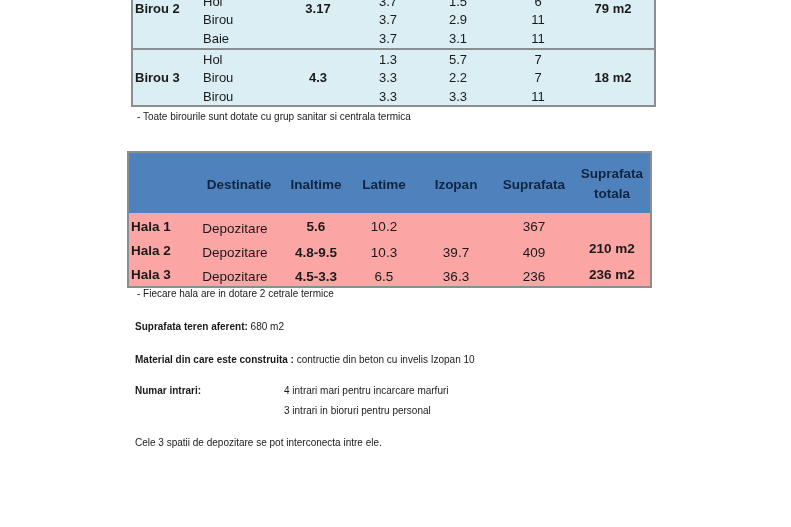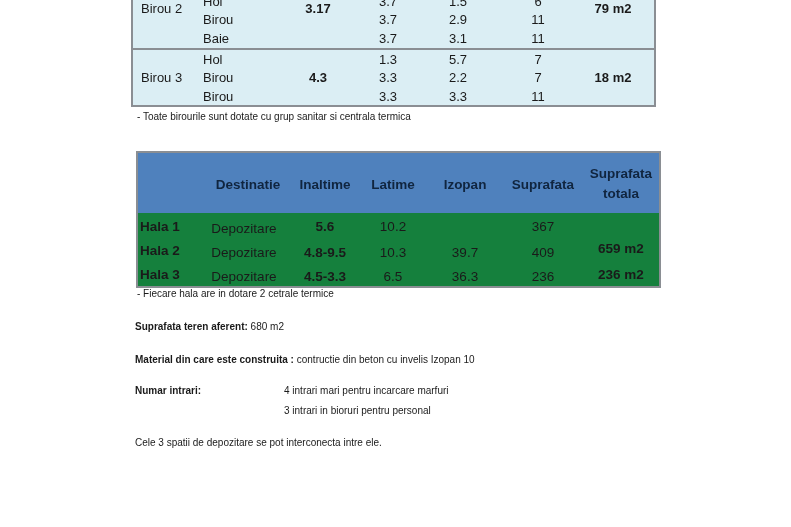--- a/index.html
+++ b/index.html
@@ -6,31 +6,31 @@
   body { width:791px; height:527px; position:relative; overflow:hidden;
          font-family:"Liberation Sans", sans-serif; color:#1a1a1a; font-size:13px; }
   
   #t1 { position:absolute; left:131px; top:-18px; width:521px; height:121px;
         border:2px solid #8a8e93; background:#dbeef4; box-sizing:content-box; }
   #t1 .grp { position:absolute; left:0; width:521px; }
   #t1 .grp.g1 { top:0; height:64px; border-bottom:2px solid #8a8e93; }
   #t1 .grp.g2 { top:66px; height:55px; }
   .row { position:absolute; left:0; width:521px; height:19px; }
   .cell { position:absolute; top:0; height:19px; line-height:19px; white-space:nowrap; }
-  .c-name { left:8px; font-weight:normal; }
+  .c-name { left:2px; font-weight:bold; }
   .c-room { left:70px; }
   .c-h { left:150px; width:70px; text-align:center; font-weight:bold; }
   .c-l { left:230px; width:50px; text-align:center; }
   .c-w { left:300px; width:50px; text-align:center; }
   .c-s { left:380px; width:50px; text-align:center; }
   .c-t { left:450px; width:60px; text-align:center; font-weight:bold; }
   .note { position:absolute; font-size:10px; white-space:nowrap; }
   
-  #t2 { position:absolute; left:136px; top:151px; width:521px; height:133px;
-        border:2px solid #8a8e93; background:#15803d; }
+  #t2 { position:absolute; left:127px; top:151px; width:521px; height:133px;
+        border:2px solid #8a8e93; background:#fca5a5; }
   #t2 .head { position:absolute; left:0; top:0; width:521px; height:60px; background:#4f81bd; }
   #t2 .hc { position:absolute; font-weight:bold; color:#10253f; text-align:center; font-size:13.5px; line-height:19px; }
   #t2 .br { position:absolute; left:0; width:521px; height:24px; }
   #t2 .bc { position:absolute; top:0; line-height:24px; text-align:center; white-space:nowrap; font-size:13.5px; }
   .b { font-weight:bold; }
   .lbl { font-weight:bold; }
 </style>
 </head>
 <body>
 
@@ -103,21 +103,21 @@
     <span class="bc" style="left:225px; width:60px">10.2</span>
     <span class="bc" style="left:365px; width:80px">367</span>
   </div>
   <div class="br" style="top:86px">
     <span class="bc b" style="left:2px; text-align:left">Hala 2</span>
     <span class="bc" style="left:66px; width:80px; top:2px">Depozitare</span>
     <span class="bc b" style="left:152px; width:70px; top:2px">4.8-9.5</span>
     <span class="bc" style="left:225px; width:60px; top:2px">10.3</span>
     <span class="bc" style="left:292px; width:70px; top:2px">39.7</span>
     <span class="bc" style="left:365px; width:80px; top:2px">409</span>
-    <span class="bc b" style="left:448px; width:70px; top:-2px">659 m2</span>
+    <span class="bc b" style="left:448px; width:70px; top:-2px">210 m2</span>
   </div>
   <div class="br" style="top:110px">
     <span class="bc b" style="left:2px; text-align:center">Hala 3</span>
     <span class="bc" style="left:66px; width:80px; top:2px">Depozitare</span>
     <span class="bc b" style="left:152px; width:70px; top:2px">4.5-3.3</span>
     <span class="bc" style="left:225px; width:60px; top:2px">6.5</span>
     <span class="bc" style="left:292px; width:70px; top:2px">36.3</span>
     <span class="bc" style="left:365px; width:80px; top:2px">236</span>
     <span class="bc b" style="left:448px; width:70px">236 m2</span>
   </div>

